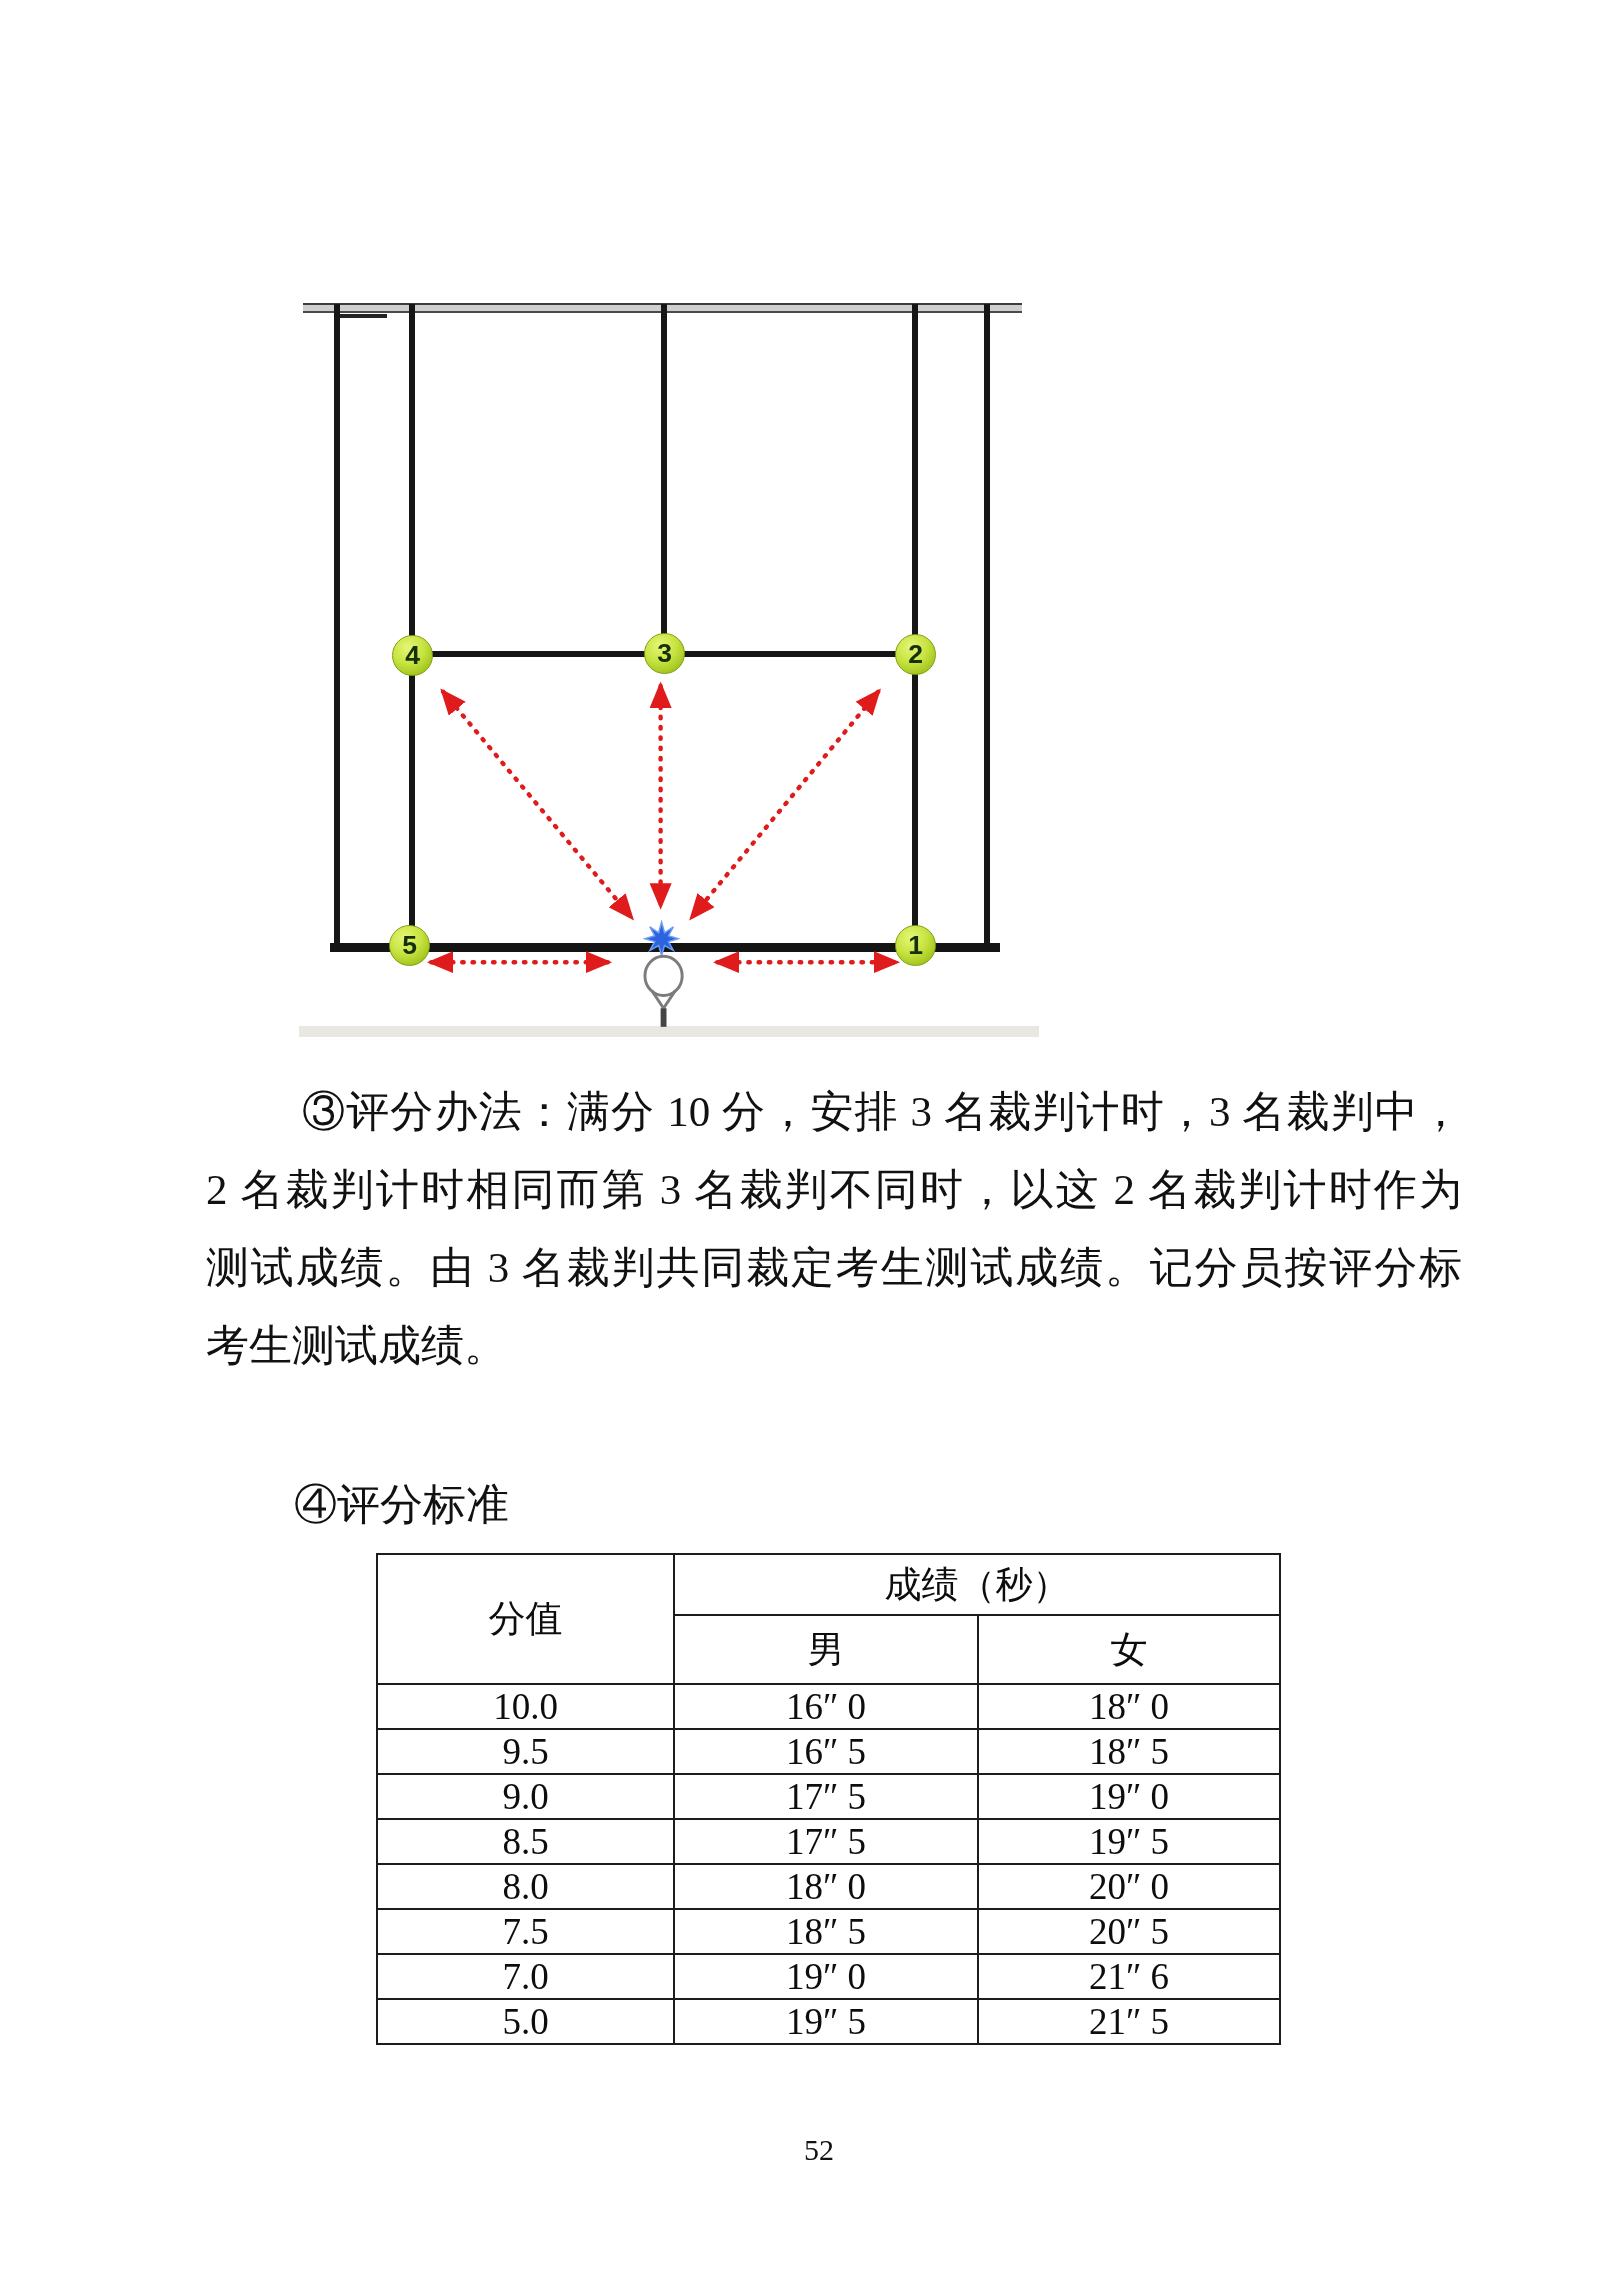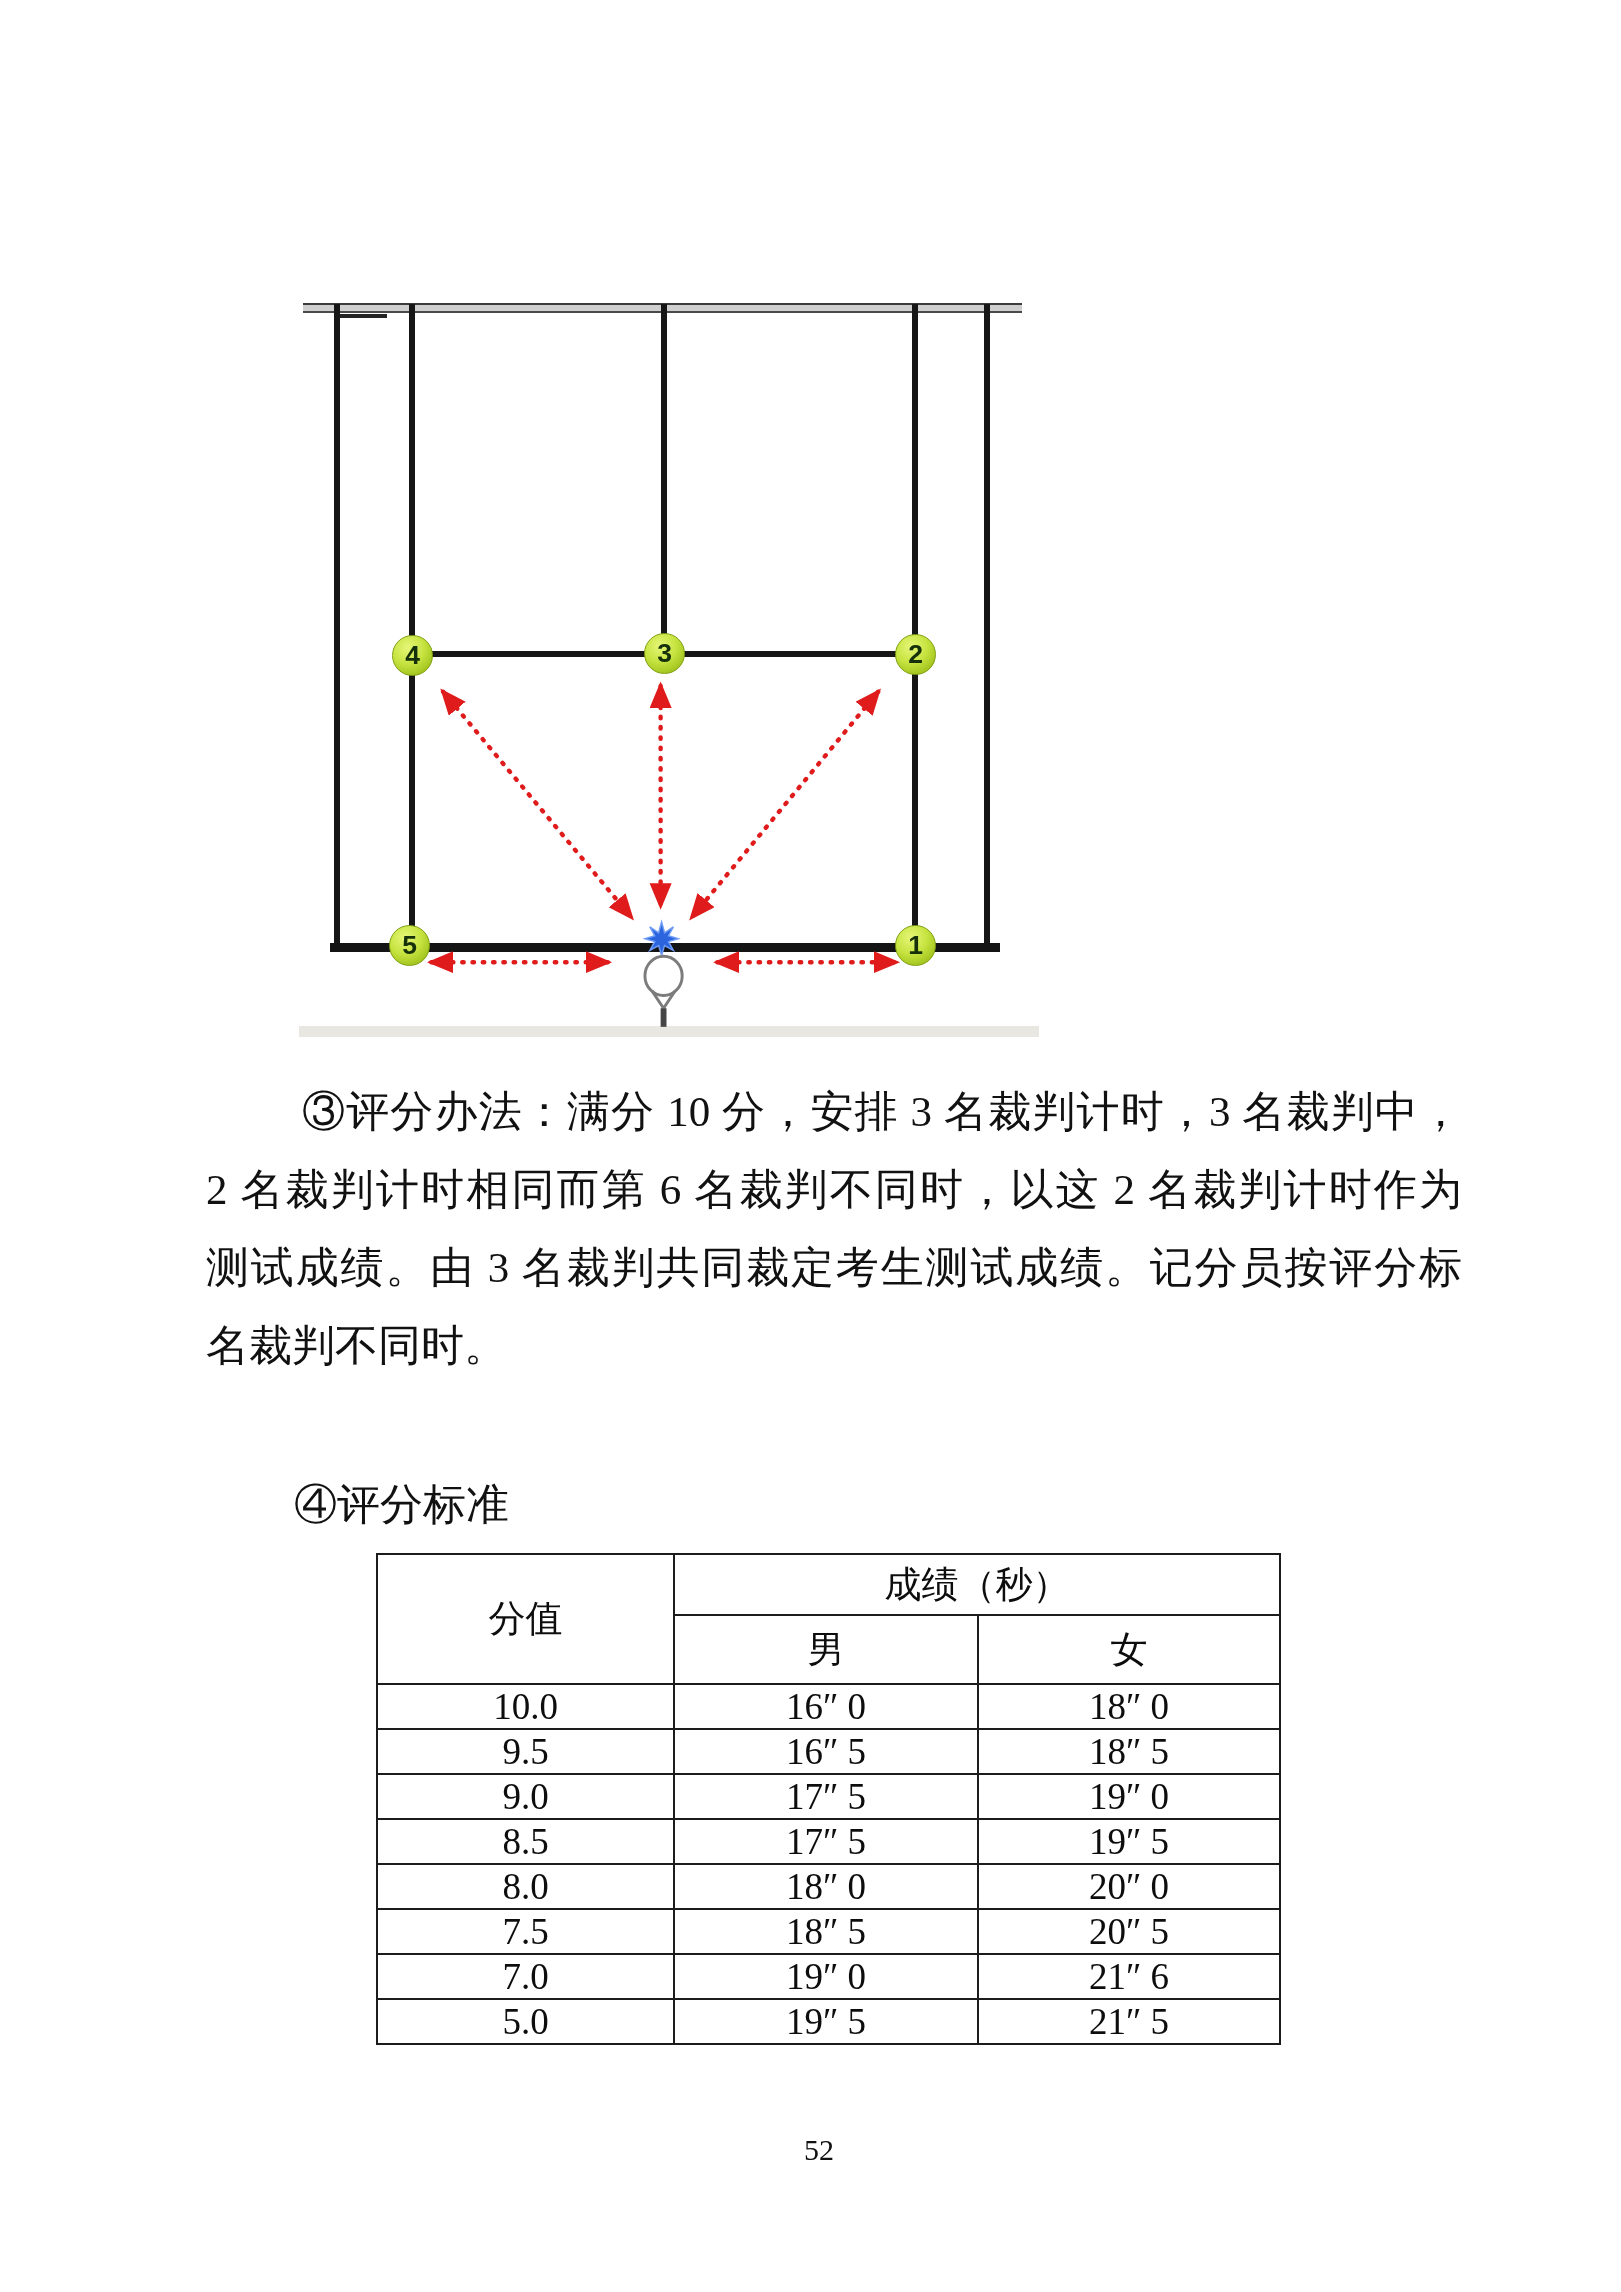--- a/index.html
+++ b/index.html
@@ -124,23 +124,23 @@
     <div class="abs ball ball-5">
         <span>5</span>
       </div>
     <div class="abs ball ball-1">
         <span>1</span>
       </div>
   </div>
 
   <div class="abs para">
     <div class="pline pjust pline-first">③评分办法：满分 10 分，安排 3 名裁判计时，3 名裁判中，</div>
-    <div class="pline pjust">2 名裁判计时相同而第 6 名裁判不同时，以这 2 名裁判计时作为</div>
+    <div class="pline pjust">2 名裁判计时相同而第 3 名裁判不同时，以这 2 名裁判计时作为</div>
     <div class="pline pjust">测试成绩。由 3 名裁判共同裁定考生测试成绩。记分员按评分标</div>
-    <div class="pline">名裁判不同时。</div>
+    <div class="pline">考生测试成绩。</div>
   </div>
 
   <div class="abs heading4">④评分标准</div>
 
   <table class="score">
     <colgroup>
         <col style="width:297px">
         <col style="width:304px">
         <col style="width:302px">
       </colgroup>

